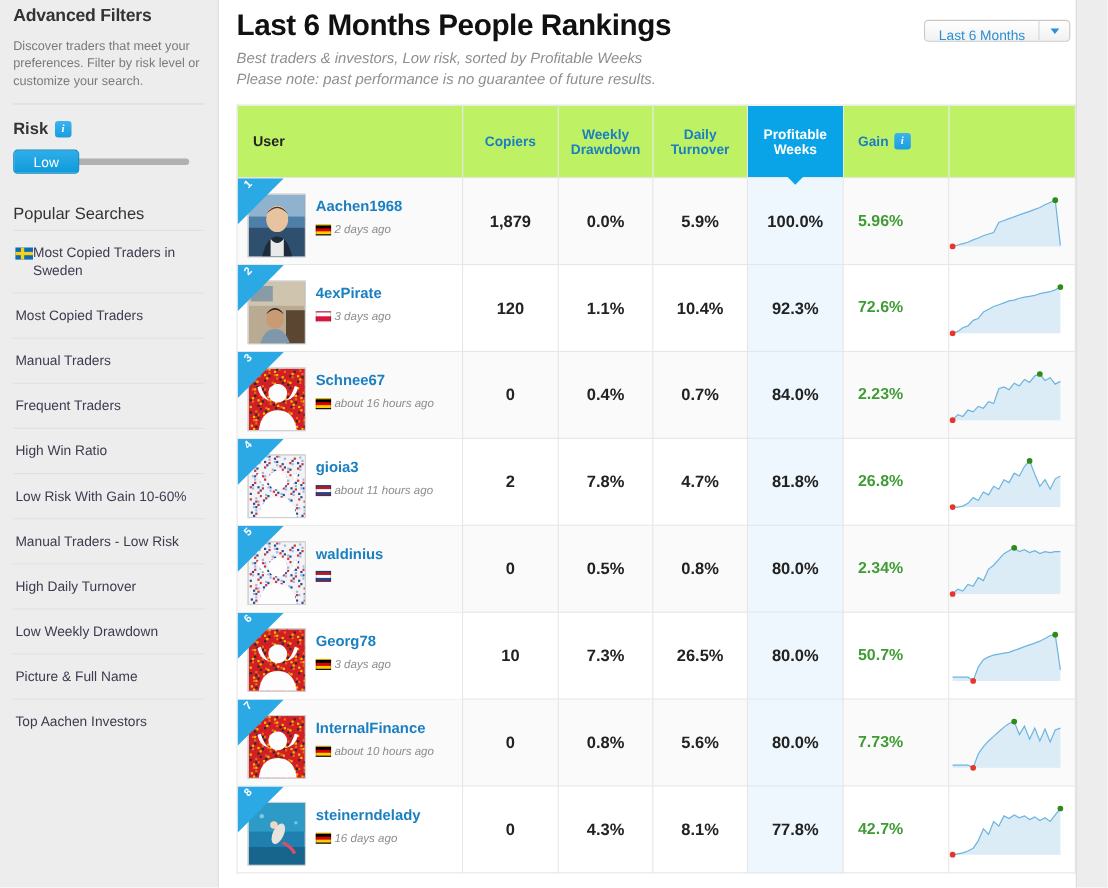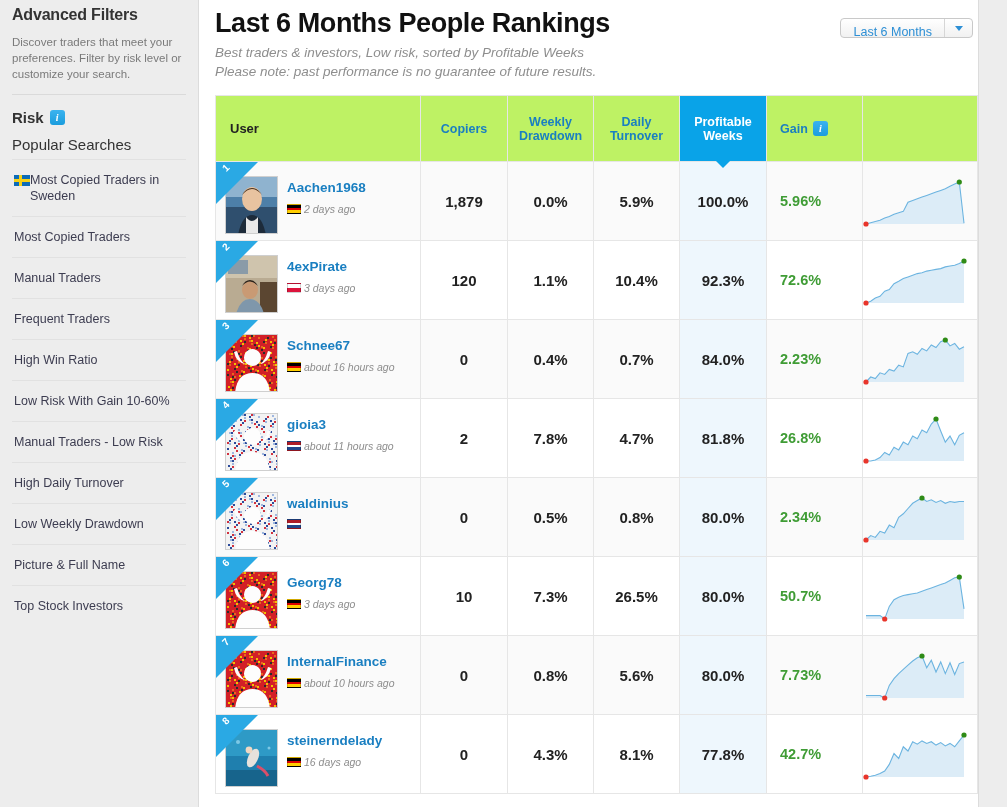--- a/index.html
+++ b/index.html
@@ -163,20 +163,24 @@
   <aside class="sidebar">
     <div class="sb-title">Advanced Filters</div>
     <div class="sb-desc">Discover traders that meet your preferences. Filter by risk level or customize your search.</div>
     <div class="sb-rule"></div>
 
     <div class="sb-section">
       <span>Risk</span>
       <span class="info-badge">i</span>
     </div>
 
+    <div class="slider-wrap">
+      <div class="slider-track"></div>
+      <div class="slider-handle">Low</div>
+    </div>
 
     <div class="sb-section2">Popular Searches</div>
 
     <ul class="search-list">
       <li>
         <span class="flag-se"></span>
         <span>Most Copied Traders in Sweden</span>
       </li>
       <li>
           <span>Most Copied Traders</span>
@@ -199,21 +203,21 @@
       <li>
           <span>High Daily Turnover</span>
         </li>
       <li>
           <span>Low Weekly Drawdown</span>
         </li>
       <li>
           <span>Picture &amp; Full Name</span>
         </li>
       <li>
-          <span>Top Stock Investors</span>
+          <span>Top Aachen Investors</span>
         </li>
     </ul>
   </aside>
 
   <main class="main">
 
     <div class="main-head">
       <h1 class="title">Last 6 Months People Rankings</h1>
       <div class="subtitle">Best traders &amp; investors, Low risk, sorted by Profitable Weeks</div>
       <div class="subtitle">Please note: past performance is no guarantee of future results.</div>

